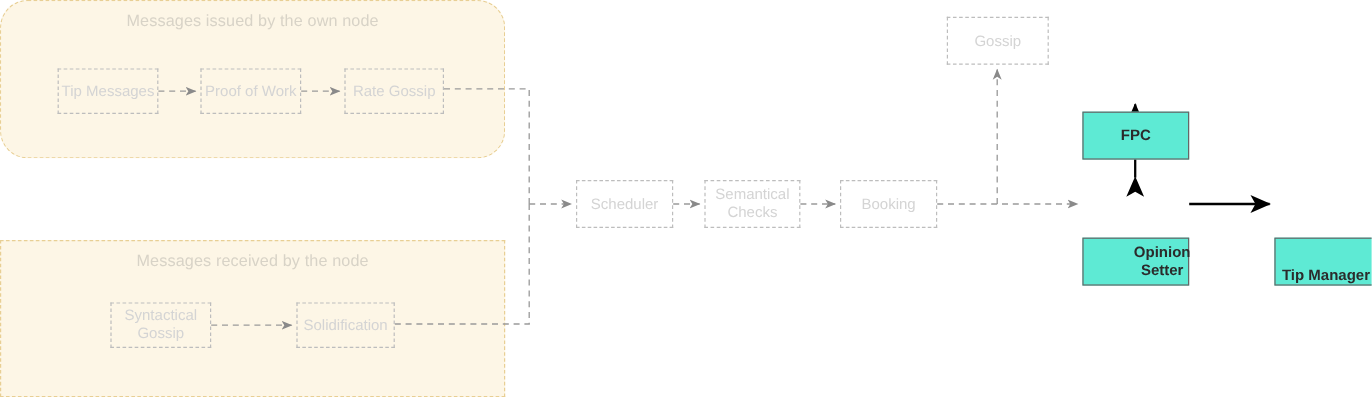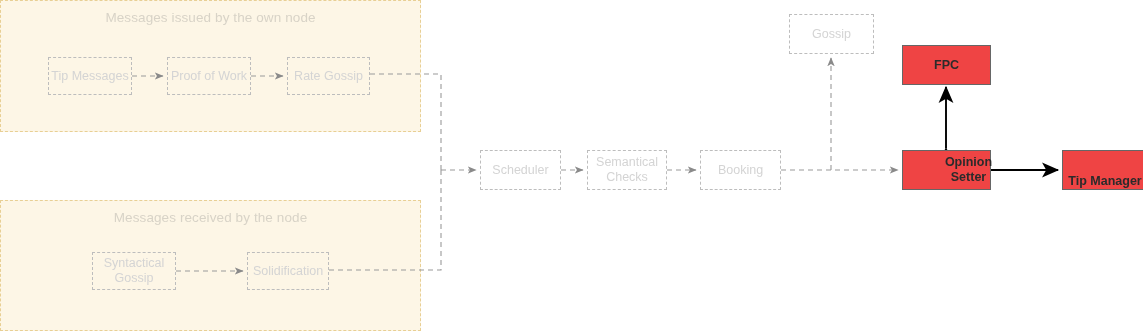--- a/index.html
+++ b/index.html
@@ -12,29 +12,29 @@
              box-sizing:border-box;}
   .group-title{position:absolute;width:100%;text-align:center;top:9px;
                font-size:13.5px;color:#d8d3c7;letter-spacing:.1px;}
 
   .node{position:absolute;box-sizing:border-box;display:flex;
         align-items:center;justify-content:center;text-align:center;
         line-height:1.18;}
 
   .ghost{border:1px dashed #bdbdbd;background:transparent;
          color:#d4d4d4;font-size:12.5px;}
-  .solid{border:1px solid #666666;background:#ef4444;color:#2b2b2b;
-         font-size:12.5px;font-weight:bold;}
+  .solid{border:1px solid #666666;background:#5eead4;color:#2b2b2b;
+         font-size:12.5px;font-weight:bold;margin-top:48px;}
 </style>
 </head>
 <body>
 
 <div id="stage">
 
-  <div class="group-box" id="grp-issued" style="left: 0px; top: 0px; width: 421px; height: 132px;">
+  <div class="group-box" id="grp-issued" style="left: 0px; top: 0px; width: 421px; height: 132px; border-radius: 23px;">
     <div class="group-title">Messages issued by the own node</div>
   </div>
   <div class="group-box" id="grp-received" style="left: 0px; top: 200px; width: 421px; height: 131px;">
     <div class="group-title">Messages received by the node</div>
   </div>
 
   <svg id="wires" viewBox="0 0 1143 331">
     <defs>
       <marker id="ah-d" markerWidth="9" markerHeight="9" refX="7.6" refY="4" orient="auto">
         <path d="M0,0.6 L8.2,4 L0,7.4 L2.1,4 Z" fill="#8a8a8a"></path>

